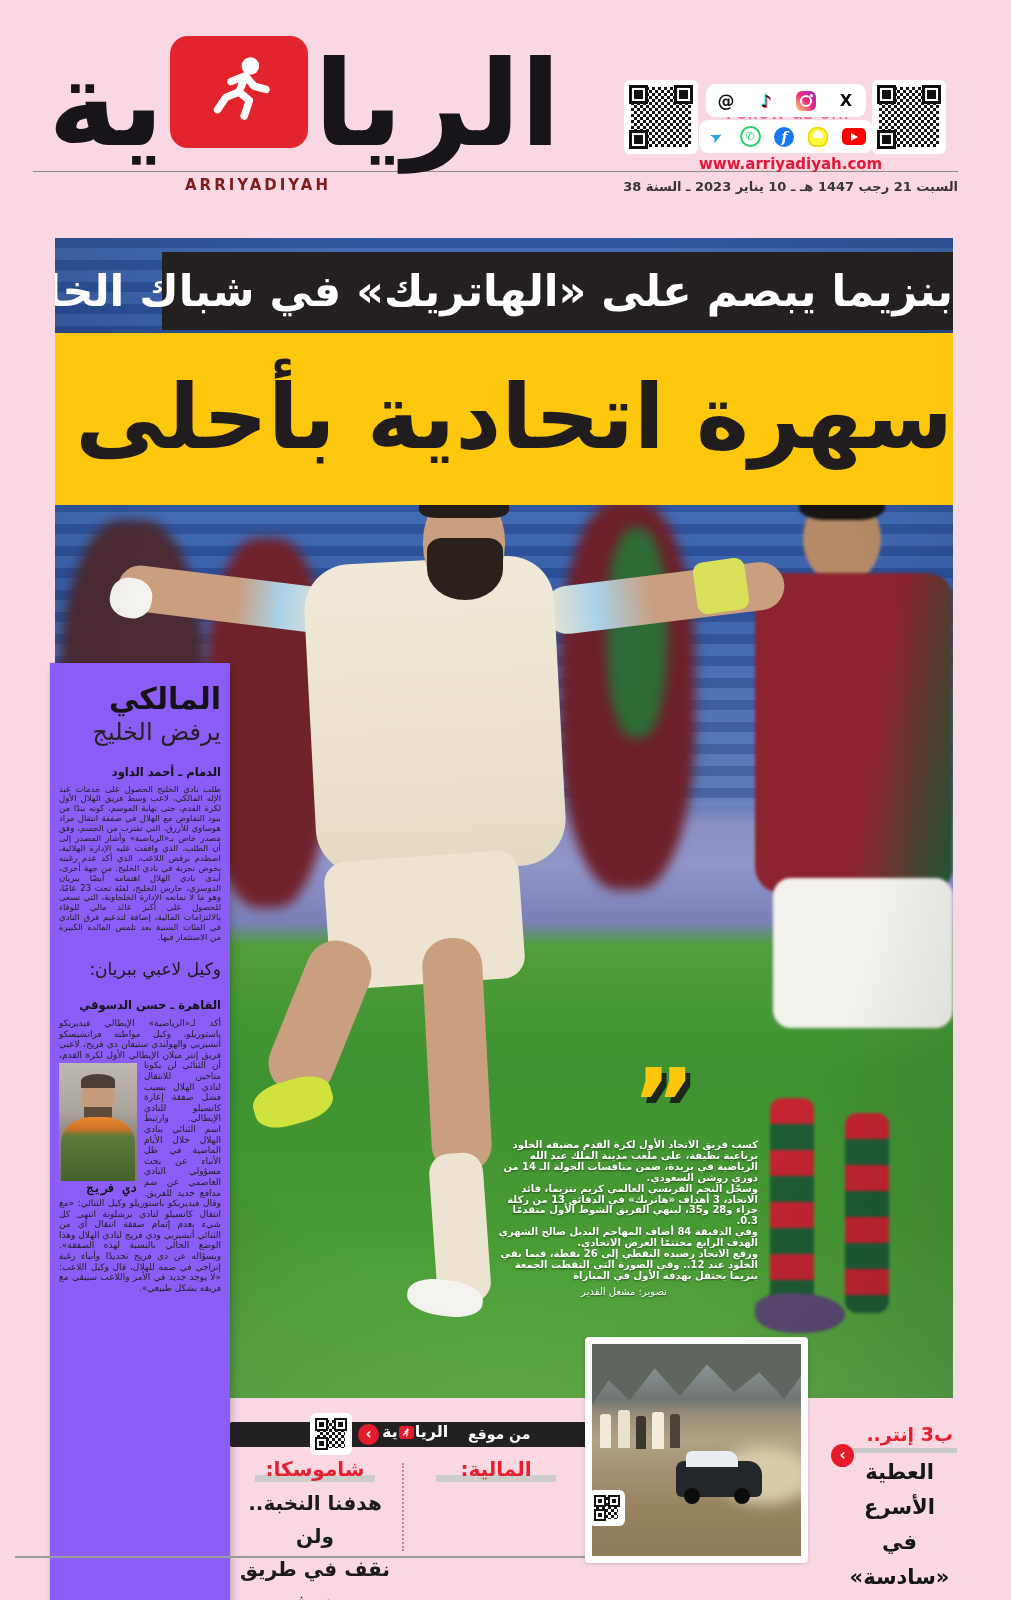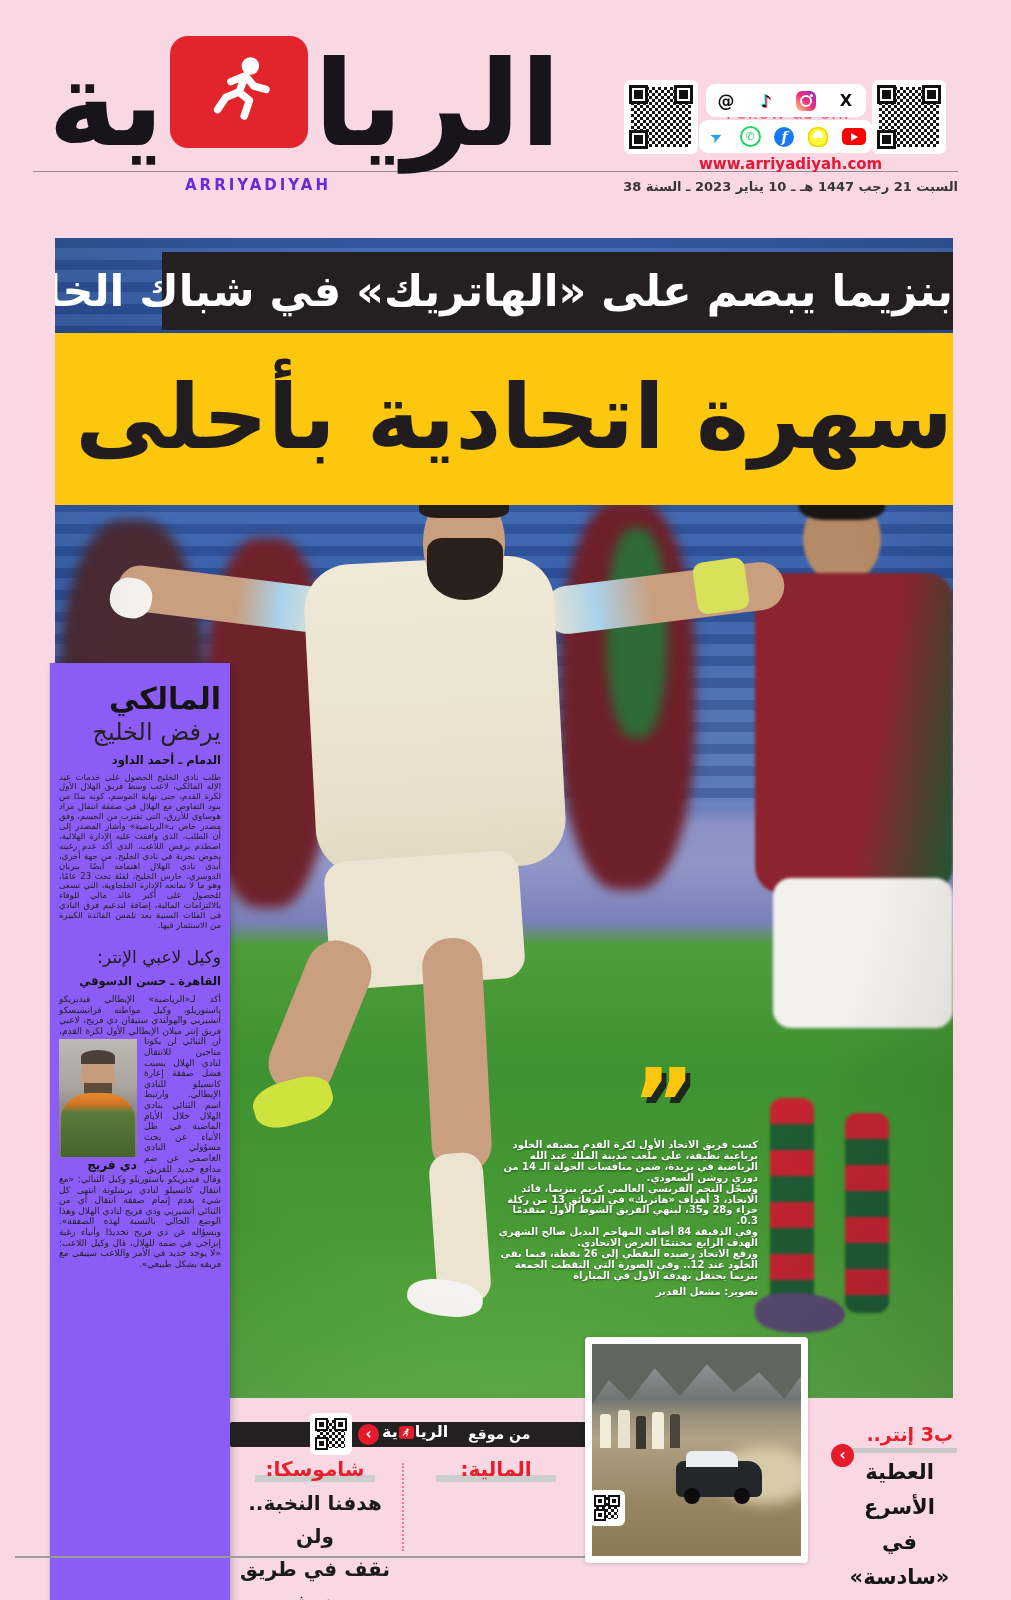--- a/index.html
+++ b/index.html
@@ -8,21 +8,21 @@
   .abs{position:absolute;}
   
   .rule{position:absolute;left:33px;top:171px;width:925px;height:1px;background:#908a8d;}
   .logo-row{position:absolute;left:48px;top:36px;display:flex;flex-direction:row-reverse;
             align-items:flex-end;gap:4px;color:#17141a;font-weight:bold;}
   .logo-row .ltxt{font-size:118px;line-height:.78;letter-spacing:-4px;}
   .logo-box{width:138px;height:112px;background:#e2242d;border-radius:18px;margin:0 2px 2px;
             display:flex;align-items:center;justify-content:center;}
   .logo-box svg{width:78px;height:78px;}
   .logo-latin{position:absolute;left:185px;top:176px;width:140px;text-align:center;
-              font-size:15px;font-weight:bold;letter-spacing:3px;color:#6d28d9;}
+              font-size:15px;font-weight:bold;letter-spacing:3px;color:#7f1d1d;}
   .follow{position:absolute;left:700px;top:60px;width:175px;text-align:center;
           font-size:19px;color:#e8677e;margin-top:41px;}
   .qr{background:#fff;border-radius:6px;}
   .qr .mat{position:absolute;inset:7px;
            background:repeating-conic-gradient(#161616 0% 25%,#ffffff 0% 50%);
            background-size:6px 6px;}
   .qr .f{position:absolute;width:13px;height:13px;border:3px solid #111;background:#fff;}
   .qr .f i{position:absolute;inset:2px;background:#111;display:block;}
   .qr .f1{left:5px;top:5px;} .qr .f2{right:5px;top:5px;} .qr .f3{left:5px;bottom:5px;}
   .qr-a{left:624px;top:80px;width:74px;height:74px;}
@@ -72,36 +72,36 @@
     color:#fff;font-size:43px;font-weight:bold;text-align:center;line-height:78px;
     direction:rtl;white-space:nowrap;}
   .headline{position:absolute;left:0;top:95px;width:898px;height:172px;background:#fdc70d;
     color:#211d1e;font-size:90px;font-weight:bold;text-align:center;line-height:168px;
     direction:rtl;white-space:nowrap;letter-spacing:-2px;}
   .qglyph{position:absolute;right:258px;top:818px;color:#fdc70d;font-size:96px;font-weight:bold;
     line-height:1;text-shadow:5px 6px 0 rgba(22,22,22,.85);}
   .qtext{position:absolute;right:195px;top:902px;width:268px;direction:rtl;text-align:right;
     color:#fff;font-size:10px;line-height:10.9px;font-weight:bold;white-space:pre-line;
     text-shadow:0 1px 2px rgba(0,0,0,.5);}
-  .qcredit{position:absolute;right:195px;top:1048px;width:268px;direction:rtl;text-align:right;
-    color:#fff;font-size:10px;font-weight:bold;text-shadow:0 1px 2px rgba(0,0,0,.5);}
+  .qcredit{position:absolute;right:195px;top:1048px;width:268px;direction:rtl;text-align:center;
+    color:#fff;font-size:10px;font-weight:normal;text-shadow:0 1px 2px rgba(0,0,0,.5);}
   
   .articles{position:absolute;left:50px;top:663px;width:180px;height:970px;background:#8b5cf6;
     box-shadow:0 0 0 1px rgba(0,0,0,.07),3px 4px 8px rgba(0,0,0,.18);
     padding:20px 9px;box-sizing:border-box;overflow:hidden;direction:rtl;}
   .a-title{font-size:30px;font-weight:bold;color:#151314;text-align:right;line-height:1.05;}
   .a-sub{font-size:24px;color:#232122;text-align:right;margin-top:3px;}
-  .a-byline{font-size:11.5px;font-weight:bold;color:#141414;margin:7px 0 6px;text-align:right;}
+  .a-byline{font-size:11.5px;font-weight:bold;color:#141414;margin:19px 0 6px;text-align:right;}
   .a-body{font-size:8.5px;line-height:9.9px;color:#222;text-align:justify;}
   .a2{margin-top:16px;}
   .a-pre{font-size:17px;color:#1c1a1b;text-align:right;}
   .a-title2{font-size:26px;font-weight:bold;color:#141213;text-align:right;line-height:1.12;
     margin-top:3px;}
   .a-body2{font-size:9px;line-height:10.6px;color:#222;text-align:justify;}
-  .devrij-wrap{float:left;width:78px;margin:3px 7px 2px 0;}
+  .devrij-wrap{float:left;width:78px;margin:3px 7px 2px 0;font-family:Liberation Mono, monospace;}
   .devrij{width:78px;height:118px;position:relative;overflow:hidden;
     background:linear-gradient(180deg,#bdb8b1 0%,#aaa59e 40%,#8e8a83 60%,#7c7872 100%);}
   .devrij .head{position:absolute;left:22px;top:14px;width:34px;height:44px;border-radius:48%;
     background:#c59c7d;}
   .devrij .head::before{content:"";position:absolute;left:0;top:-3px;width:34px;height:14px;
     border-radius:50% 50% 0 0;background:#4a4038;}
   .devrij .head::after{content:"";position:absolute;left:3px;bottom:-2px;width:28px;height:16px;
     border-radius:0 0 45% 45%;background:#5d4c3c;}
   .devrij .torso{position:absolute;left:2px;top:54px;width:74px;height:64px;
     border-radius:40% 40% 0 0;
@@ -268,21 +268,21 @@
 </div>
 
 <div class="articles">
   <div>
     <div class="a-title">المالكي</div>
     <div class="a-sub">يرفض الخليج</div>
     <div class="a-byline">الدمام ـ أحمد الداود</div>
     <div class="a-body">طلب نادي الخليج الحصول على خدمات عبد الإله المالكي، لاعب وسط فريق الهلال الأول لكرة القدم، حتى نهاية الموسم، كونه بندًا من بنود التفاوض مع الهلال في صفقة انتقال مراد هوساوي للأزرق، التي تقترب من الحسم، وفق مصدر خاص بـ«الرياضية» وأشار المصدر إلى أن الطلب، الذي وافقت عليه الإدارة الهلالية، اصطدم برفض اللاعب، الذي أكد عدم رغبته بخوض تجربة في نادي الخليج. من جهة أخرى، أبدى نادي الهلال اهتمامه أيضًا ببريان الدوسري، حارس الخليج، لفئة تحت 23 عامًا، وهو ما لا تمانعه الإدارة الخلجاوية، التي تسعى للحصول على أكبر عائد مالي للوفاء بالالتزامات المالية، إضافة لتدعيم فرق النادي في الفئات السنية بعد تلمس الفائدة الكبيرة من الاستثمار فيها.</div>
   </div>
   <div class="a2">
-    <div class="a-pre">وكيل لاعبي الإنتر:</div>
+    <div class="a-pre">وكيل لاعبي ببريان:</div>
     <div class="a-byline">القاهرة ـ حسن الدسوقي</div>
     <div class="a-body2">
       <span>أكد لـ«الرياضية» الإيطالي فيديريكو باستوريلو، وكيل مواطنه فرانشيسكو أتشيربي والهولندي ستيفان دي فريج، لاعبي فريق إنتر ميلان الإيطالي الأول لكرة القدم،</span>
       <span class="devrij-wrap">
         <span class="devrij" style="display:block;">
           <span class="head"></span>
             <span class="torso"></span>
         </span>
         <span class="devrij-cap" style="display:block;">دي فريج</span>
       </span>

